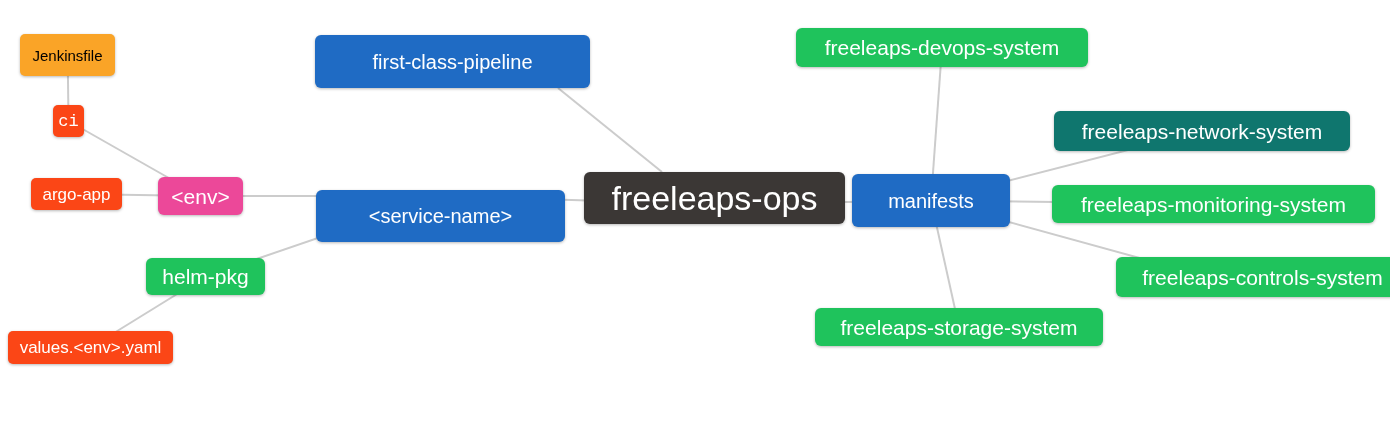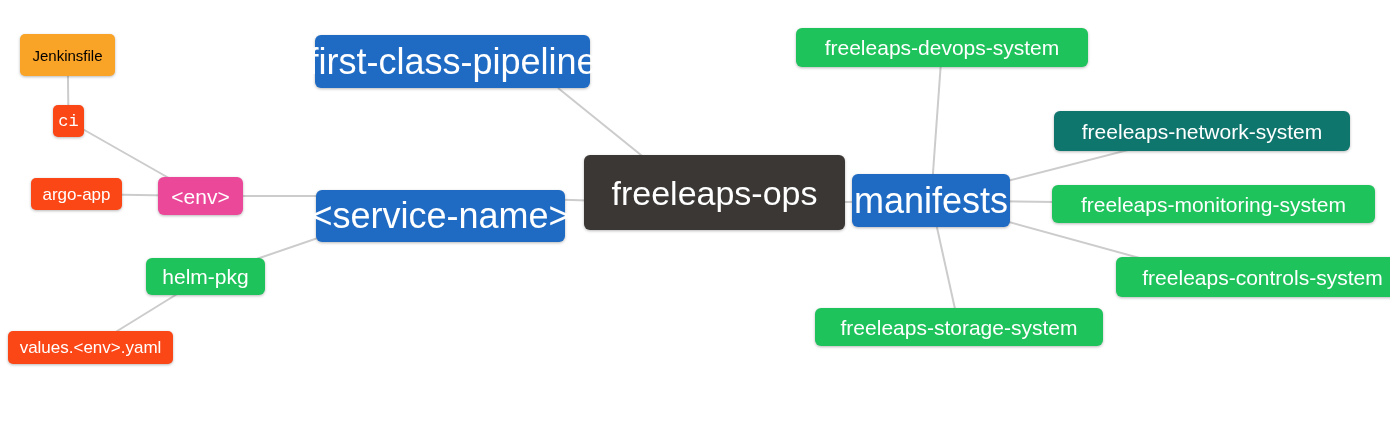--- a/index.html
+++ b/index.html
@@ -34,21 +34,21 @@
     box-shadow: 0 1px 3px rgba(0,0,0,0.28);
     white-space: nowrap;
     line-height: 1;
     box-sizing: border-box;
     cursor: default;
     user-select: none;
   }
   .node.size-xs { font-size: 15px; border-radius: 5px; }
   .node.size-sm { font-size: 17px; border-radius: 5px; }
   .node.size-md { font-size: 21px; }
-  .node.size-lg { font-size: 36px; }
+  .node.size-lg { font-size: 20px; }
   .node.size-xl { font-size: 34px; }
 </style>
 </head>
 <body>
 
 <div class="canvas">
   <svg class="edge-layer" xmlns="http://www.w3.org/2000/svg">
       <line x1="67.5" y1="41.5" x2="68.5" y2="121" stroke="#CCCCCC" stroke-width="2"></line>
       <line x1="68.5" y1="121" x2="200.5" y2="196" stroke="#CCCCCC" stroke-width="2"></line>
       <line x1="76.5" y1="194" x2="200.5" y2="196" stroke="#CCCCCC" stroke-width="2"></line>
@@ -65,20 +65,20 @@
       <line x1="931" y1="200.5" x2="959" y2="327" stroke="#CCCCCC" stroke-width="2"></line>
     </svg>
 <div class="node size-xs" style="left: 20px; top: 26px; width: 95px; height: 42px; background: rgb(250, 164, 39); color: #000000; margin-top: 8px;">Jenkinsfile</div>
     <div class="node size-sm" style="left: 53px; top: 105px; width: 31px; height: 32px; background: rgb(251, 70, 22); color: rgb(255, 255, 255); font-family: Liberation Mono, monospace;">ci</div>
     <div class="node size-sm" style="left: 31px; top: 178px; width: 91px; height: 32px; background: rgb(251, 70, 22); color: rgb(255, 255, 255);">argo-app</div>
     <div class="node size-md" style="left: 158px; top: 177px; width: 85px; height: 38px; background: #ec4899; color: rgb(255, 255, 255);">&lt;env&gt;</div>
     <div class="node size-sm" style="left: 8px; top: 331px; width: 165px; height: 33px; background: rgb(251, 70, 22); color: rgb(255, 255, 255);">values.&lt;env&gt;.yaml</div>
     <div class="node size-md" style="left: 146px; top: 258px; width: 119px; height: 37px; background: rgb(31, 195, 92); color: rgb(255, 255, 255);">helm-pkg</div>
     <div class="node size-lg" style="left: 315px; top: 35px; width: 275px; height: 53px; background: rgb(31, 107, 196); color: rgb(255, 255, 255);">first-class-pipeline</div>
     <div class="node size-lg" style="left: 316px; top: 170px; width: 249px; height: 52px; background: rgb(31, 107, 196); color: rgb(255, 255, 255); margin-top: 20px;">&lt;service-name&gt;</div>
-    <div class="node size-xl" style="left: 584px; top: 155px; width: 261px; height: 75px; background: rgb(59, 55, 53); color: rgb(255, 255, 255);">freeleaps-ops</div>
+    <div class="node size-xl" style="left: 584px; top: 172px; width: 261px; height: 52px; background: rgb(59, 55, 53); color: rgb(255, 255, 255);">freeleaps-ops</div>
     <div class="node size-lg" style="left: 852px; top: 174px; width: 158px; height: 53px; background: rgb(31, 107, 196); color: rgb(255, 255, 255); text-align: right;">manifests</div>
     <div class="node size-md" style="left: 796px; top: 28px; width: 292px; height: 39px; background: rgb(31, 195, 92); color: rgb(255, 255, 255);">freeleaps-devops-system</div>
     <div class="node size-md" style="left: 1054px; top: 111px; width: 296px; height: 40px; background: #0f766e; color: rgb(255, 255, 255);">freeleaps-network-system</div>
     <div class="node size-md" style="left: 1052px; top: 185px; width: 323px; height: 38px; background: rgb(31, 195, 92); color: rgb(255, 255, 255);">freeleaps-monitoring-system</div>
     <div class="node size-md" style="left: 1116px; top: 257px; width: 293px; height: 40px; background: rgb(31, 195, 92); color: rgb(255, 255, 255);">freeleaps-controls-system</div>
     <div class="node size-md" style="left: 815px; top: 308px; width: 288px; height: 38px; background: rgb(31, 195, 92); color: rgb(255, 255, 255);">freeleaps-storage-system</div>
   </div>
 
 </body></html>

